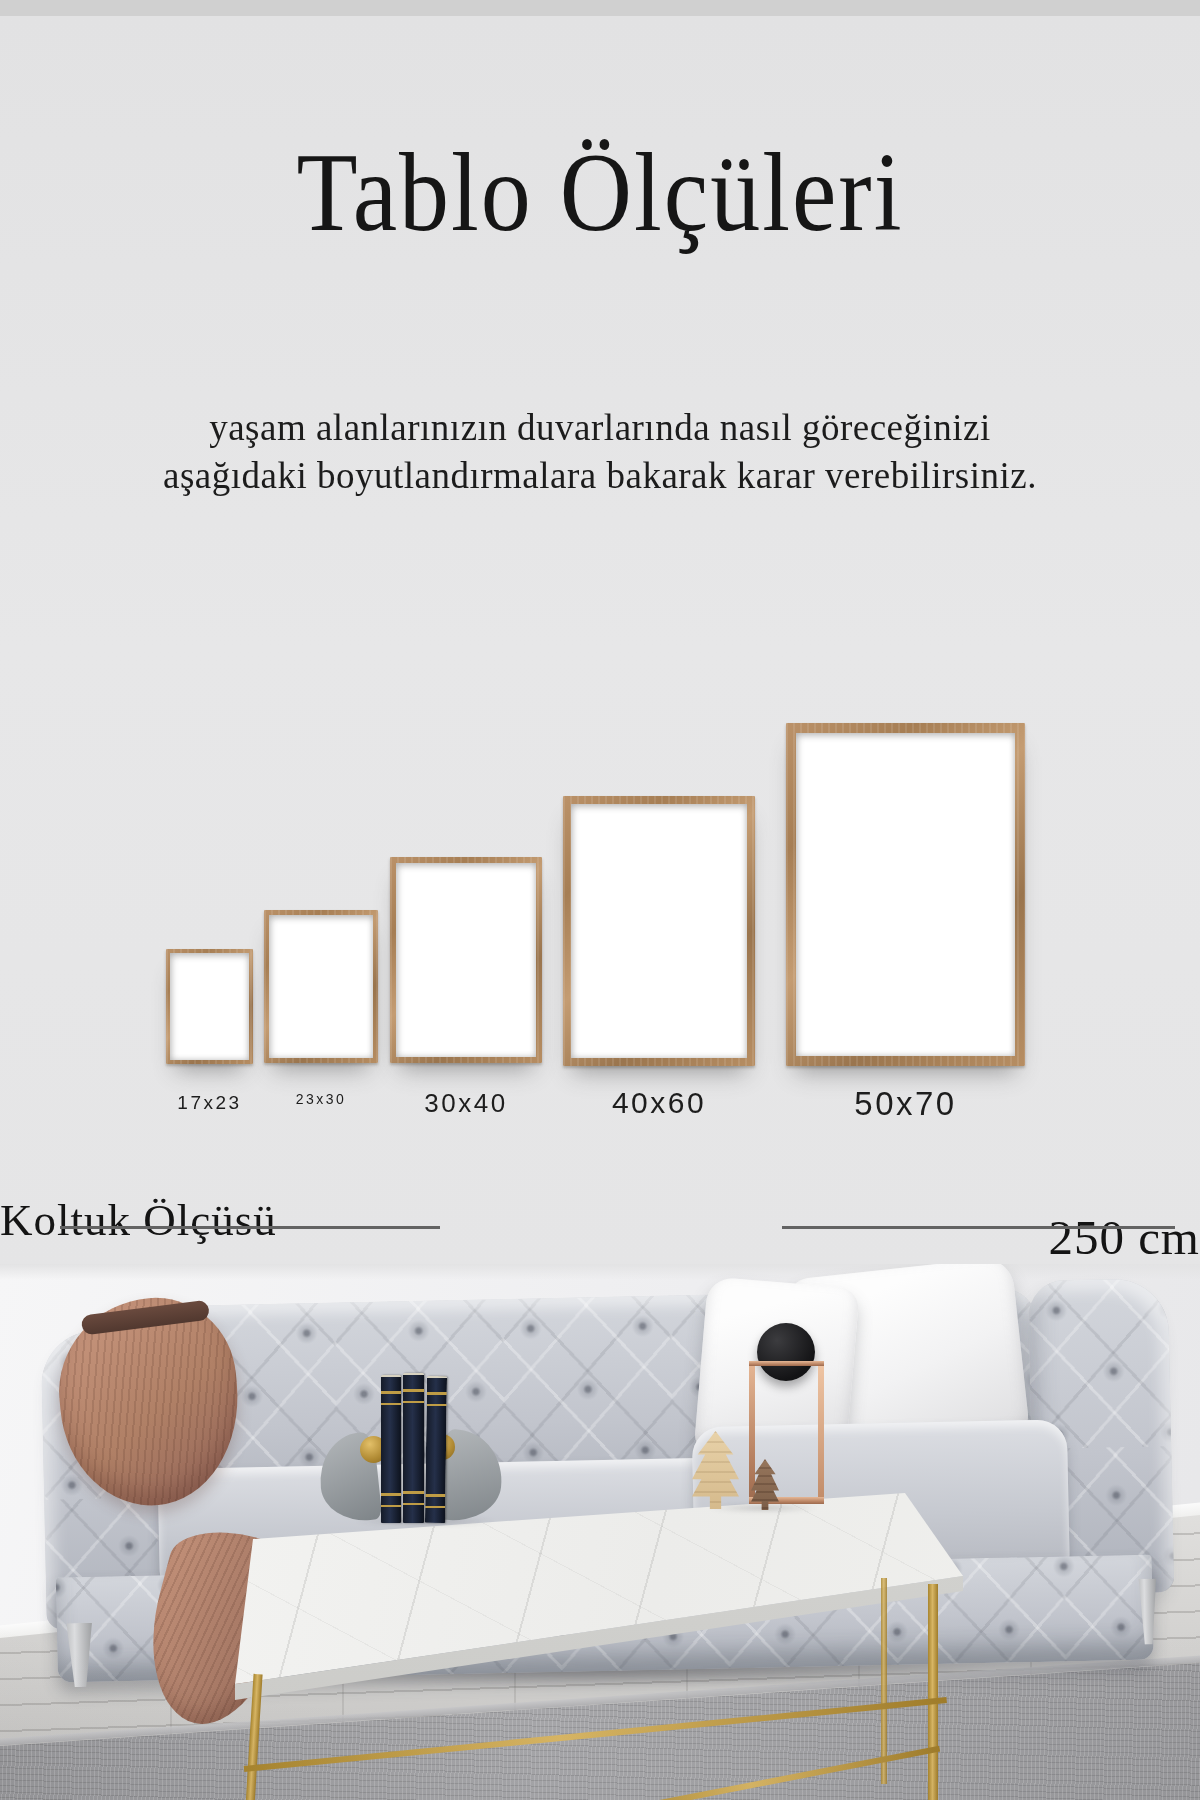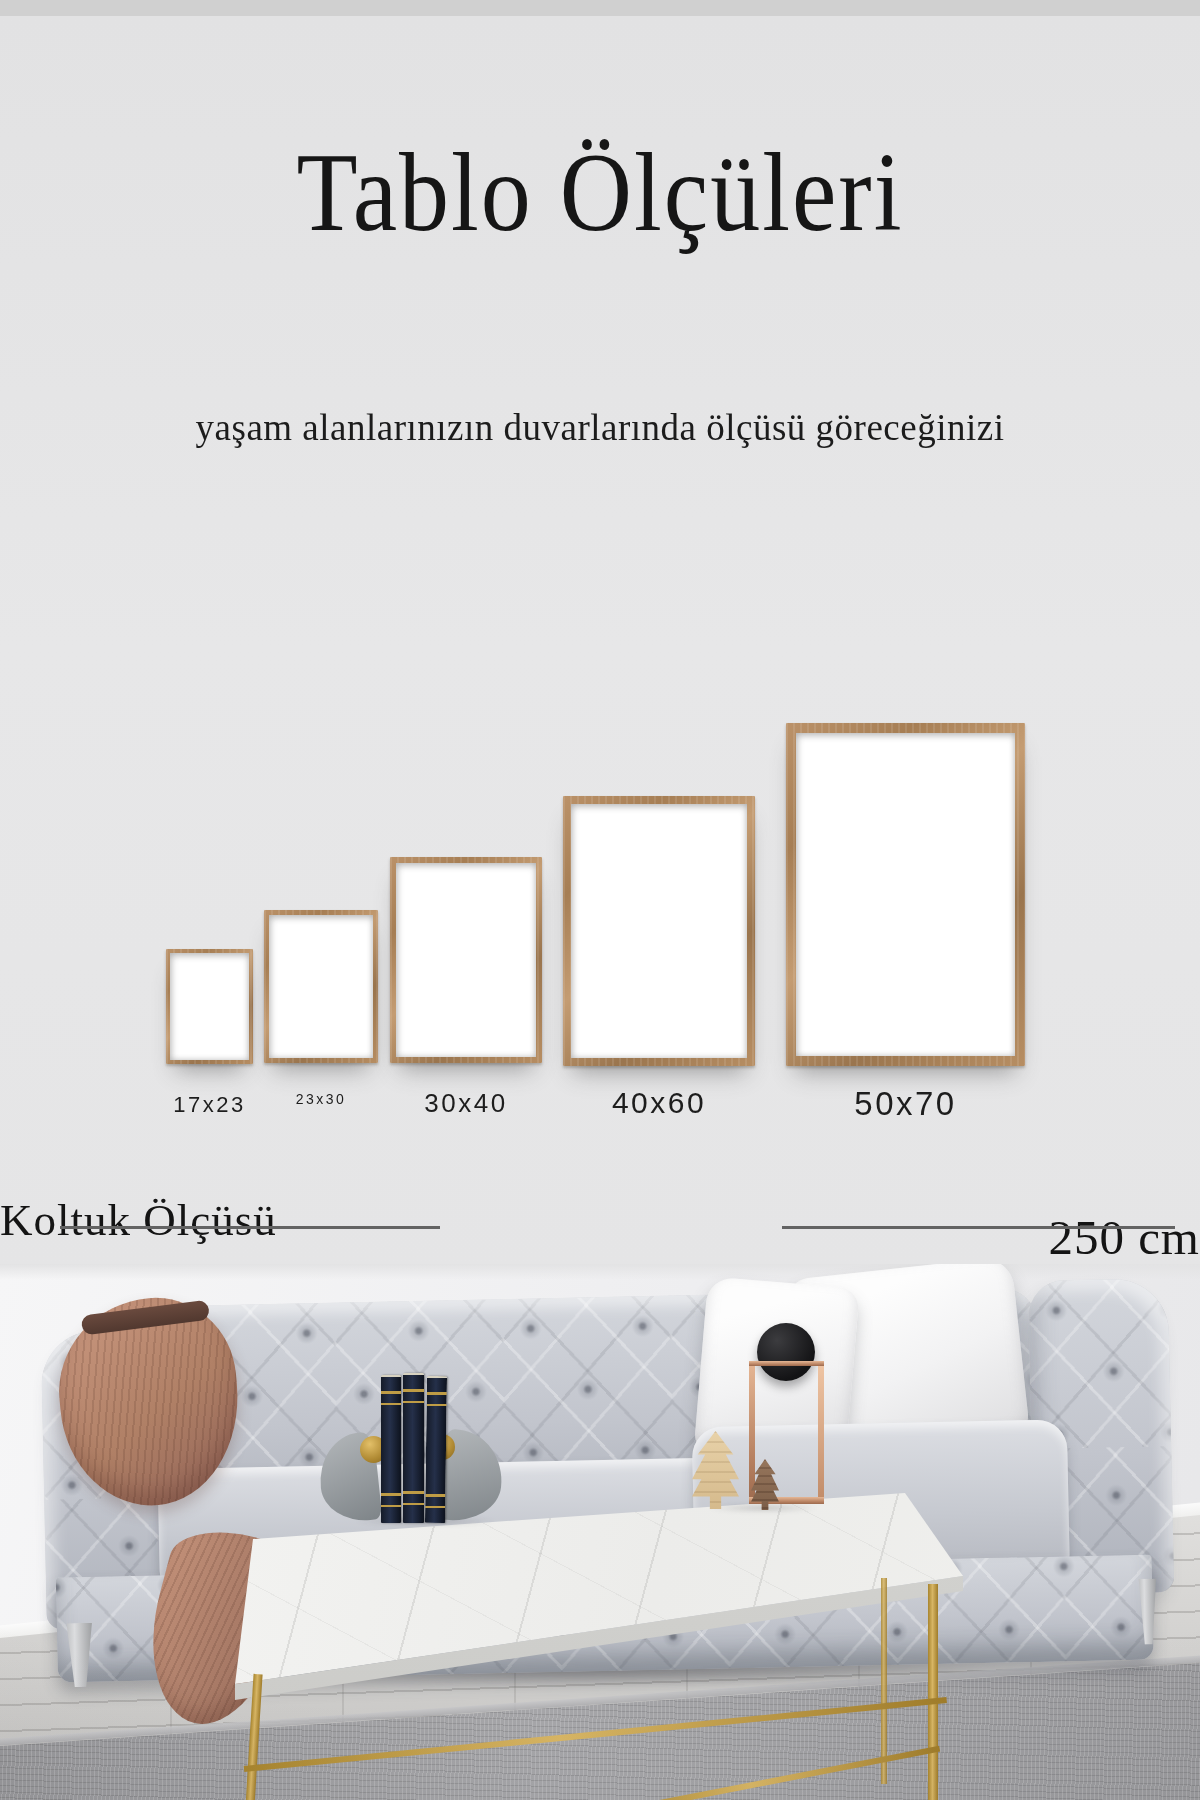--- a/index.html
+++ b/index.html
@@ -170,28 +170,29 @@
   .vignette{inset:0;background:radial-gradient(120% 95% at 50% 30%,rgba(0,0,0,0) 55%,rgba(40,40,45,.07) 100%);}
 </style>
 </head>
 <body>
 
 <div class="canvas">
 
   <h1 class="title">Tablo Ölçüleri</h1>
 
   <div class="desc">
-    <p>yaşam alanlarınızın duvarlarında ölçüsü göreceğinizi</p>
+    <p>yaşam alanlarınızın duvarlarında nasıl göreceğinizi</p>
+    <p>aşağıdaki boyutlandırmalara bakarak karar verebilirsiniz.</p>
   </div>
 
   <div id="frames-row">
       <div class="frame" style="left: 166px; top: 933px; width: 87px; height: 115px; padding: 4px;">
         <div class="art"></div>
       </div>
-      <div class="frame-label" style="left: 209.5px; top: 1076px; font-size: 22px;">17x23</div>
+      <div class="frame-label" style="left: 209.5px; top: 1076px; font-size: 19px;">17x23</div>
       <div class="frame" style="left: 264px; top: 894px; width: 114px; height: 153px; padding: 5px;">
         <div class="art"></div>
       </div>
       <div class="frame-label" style="left: 321px; top: 1075px; font-size: 14px;">23x30</div>
       <div class="frame" style="left: 390px; top: 841px; width: 152px; height: 206px; padding: 6px;">
         <div class="art"></div>
       </div>
       <div class="frame-label" style="left: 466px; top: 1072px; font-size: 26px;">30x40</div>
       <div class="frame" style="left: 563px; top: 780px; width: 192px; height: 270px; padding: 8px;">
         <div class="art"></div>

